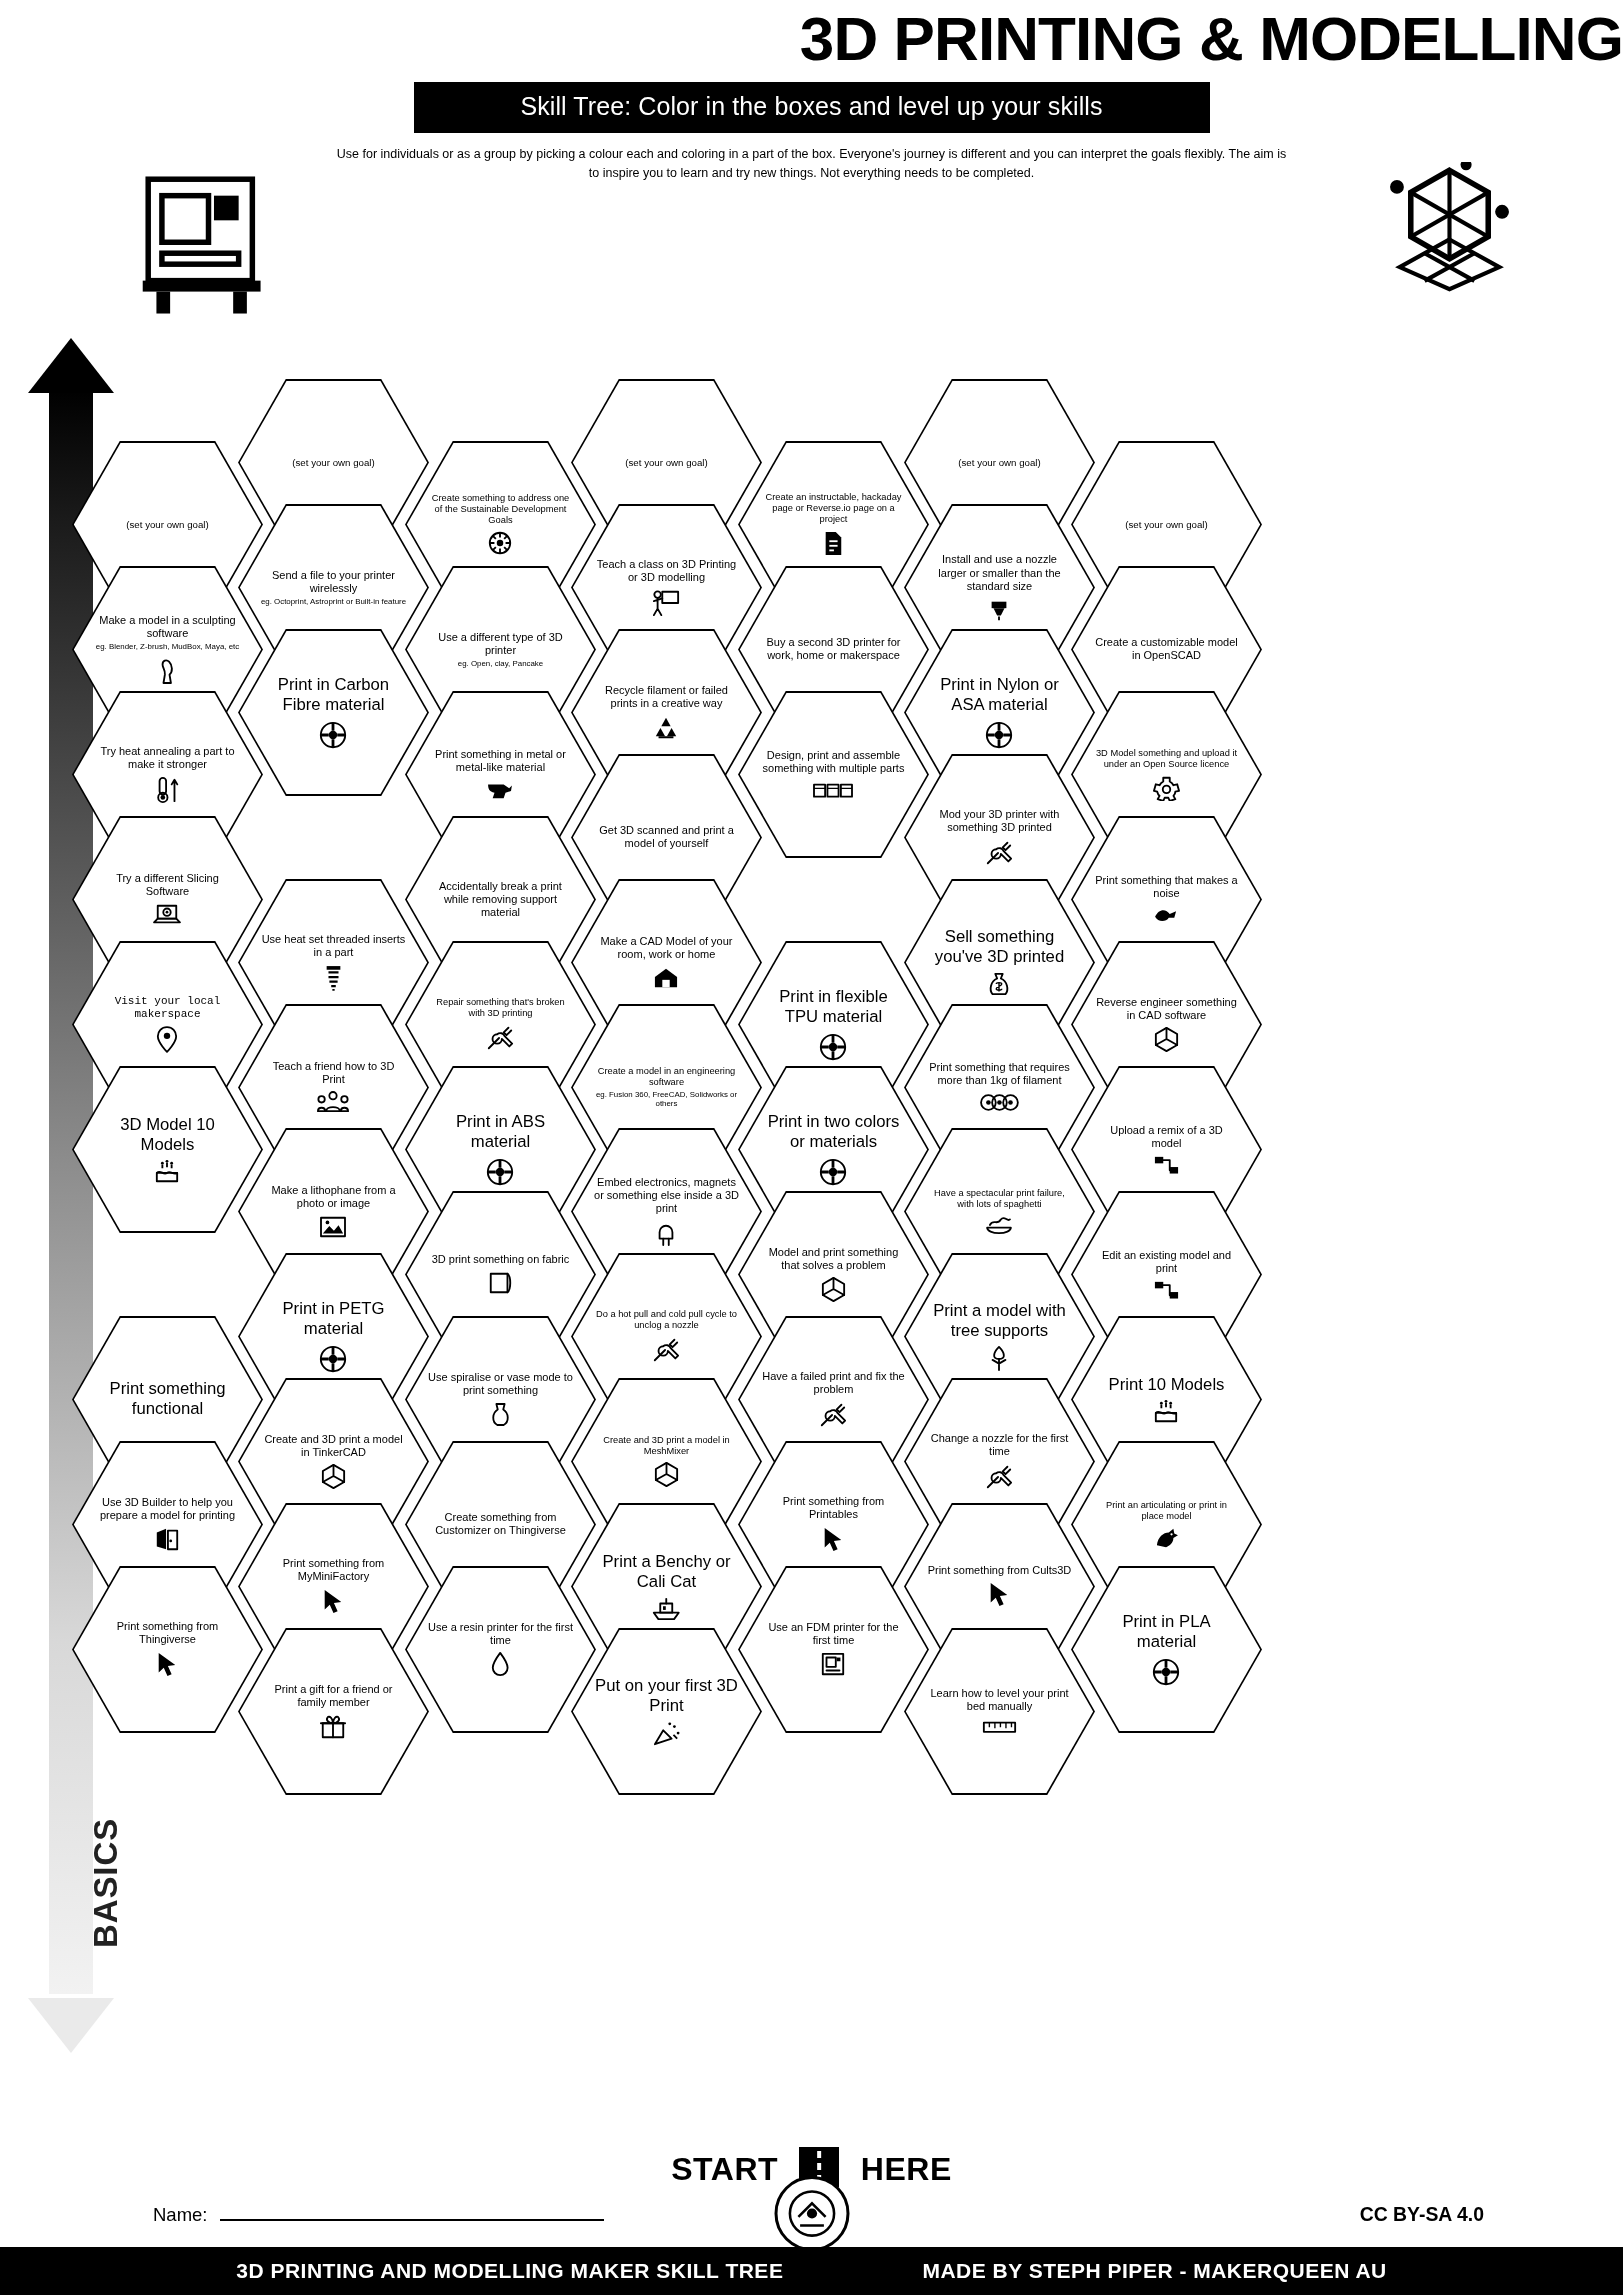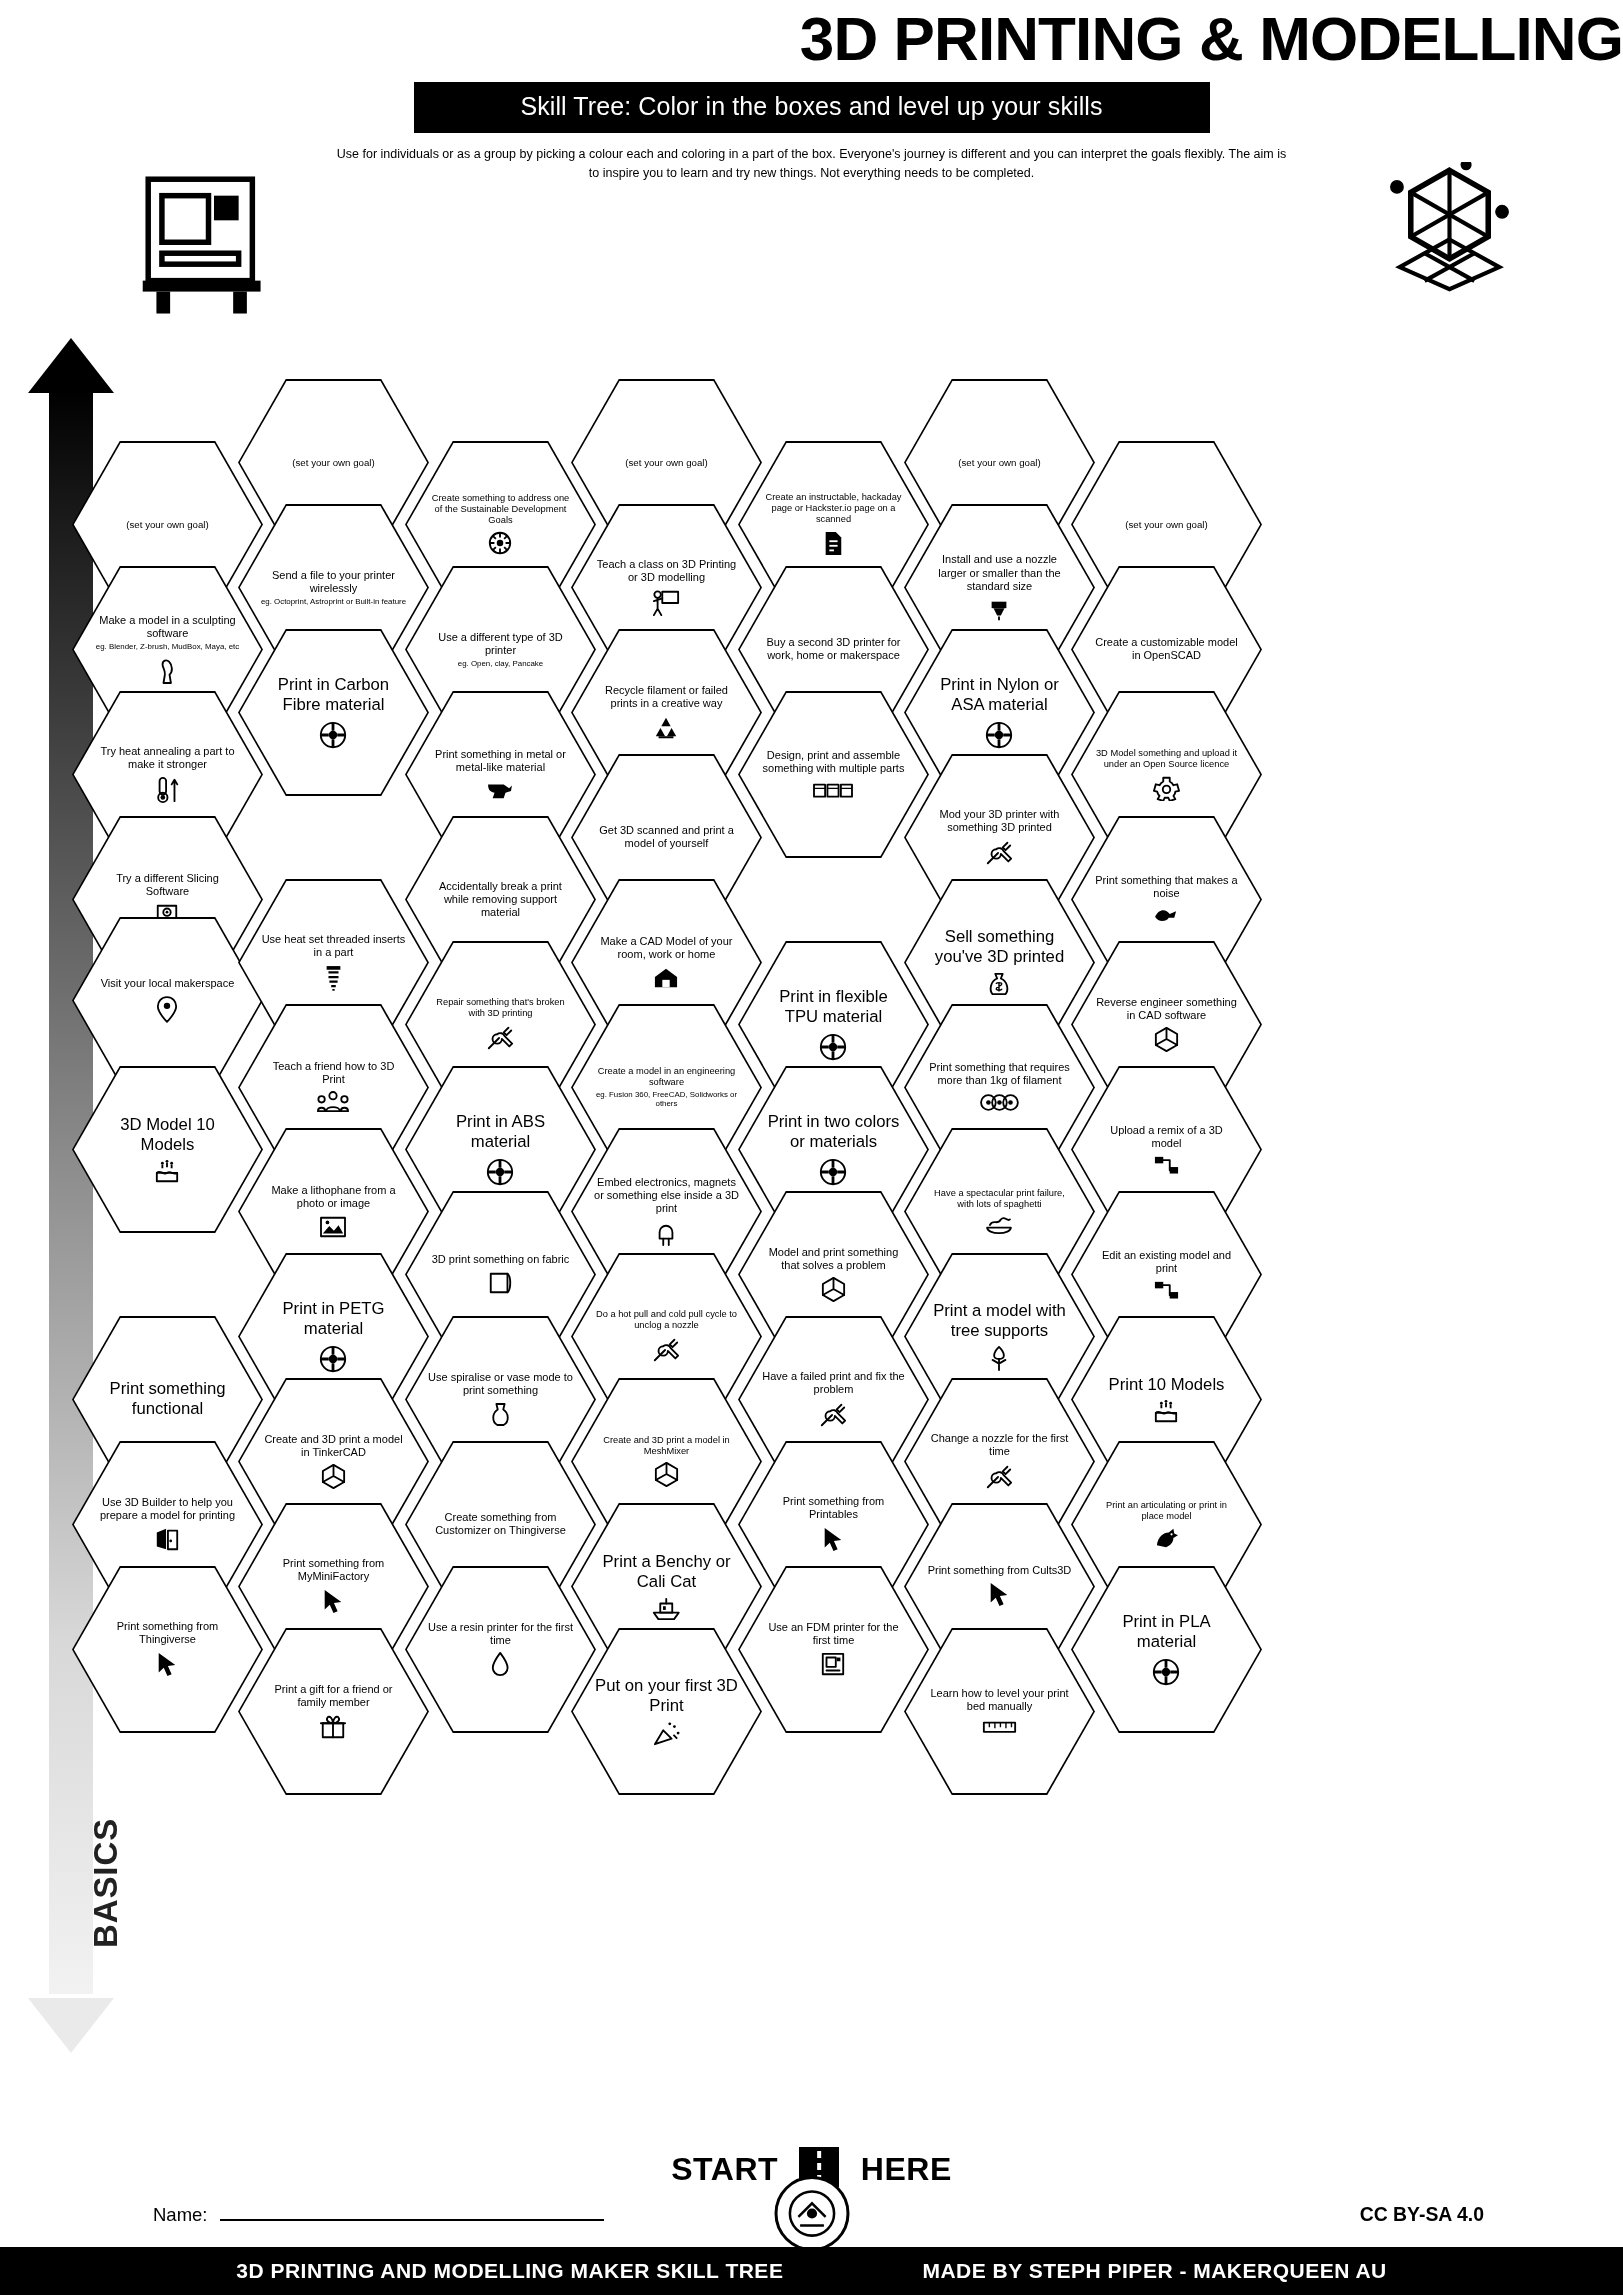--- a/index.html
+++ b/index.html
@@ -175,21 +175,21 @@
         <div class="ico">
           <svg width="30" height="25" viewBox="0 0 64 54">
             <path d="M12 8 L52 8 L52 36 L12 36 Z" fill="none" stroke="#000" stroke-width="4" stroke-linecap="round" stroke-linejoin="round"></path>
             <path d="M4 44 L60 44 L52 36 L12 36 Z" fill="none" stroke="#000" stroke-width="4" stroke-linecap="round" stroke-linejoin="round"></path>
             <circle cx="32" cy="22" r="8" fill="none" stroke="#000" stroke-width="4" stroke-linecap="round" stroke-linejoin="round"></circle>
             <circle cx="32" cy="22" r="3" fill="#000"></circle>
           </svg>
         </div>
       </div>
     </div>
-    <div class="hex" style="left: 72px; top: 612px;">
+    <div class="hex" style="left: 72px; top: 636px; font-family: Liberation Mono, monospace;">
       <div class="inner">
         <div class="lbl sm">Visit your local makerspace</div>
         <div class="ico">
           <svg width="22" height="29" viewBox="0 0 48 62">
             <path d="M24 4 C12 4 4 13 4 24 C4 38 24 58 24 58 C24 58 44 38 44 24 C44 13 36 4 24 4 Z" fill="none" stroke="#000" stroke-width="4" stroke-linecap="round" stroke-linejoin="round"></path>
             <circle cx="24" cy="23" r="7" fill="#000"></circle>
           </svg>
         </div>
       </div>
     </div>
@@ -552,21 +552,21 @@
             <circle cx="48" cy="12" r="3" fill="#000"></circle>
             <circle cx="56" cy="26" r="3" fill="#000"></circle>
             <circle cx="38" cy="6" r="3" fill="#000"></circle>
             <path d="M46 30 L54 38" stroke="#000" stroke-width="4"></path>
           </svg>
         </div>
       </div>
     </div>
     <div class="hex" style="left: 738px; top: 136px;">
       <div class="inner">
-        <div class="lbl xs">Create an instructable, hackaday page or Hackster.io page on a scanned</div>
+        <div class="lbl xs">Create an instructable, hackaday page or Reverse.io page on a project</div>
         <div class="ico">
           <svg width="22" height="27" viewBox="0 0 48 58">
             <path d="M8 4 L30 4 L42 16 L42 54 L8 54 Z" fill="#000"></path>
             <rect x="16" y="22" width="18" height="4" fill="#fff"></rect>
             <rect x="16" y="32" width="18" height="4" fill="#fff"></rect>
             <rect x="16" y="42" width="10" height="4" fill="#fff"></rect>
           </svg>
         </div>
       </div>
     </div>

